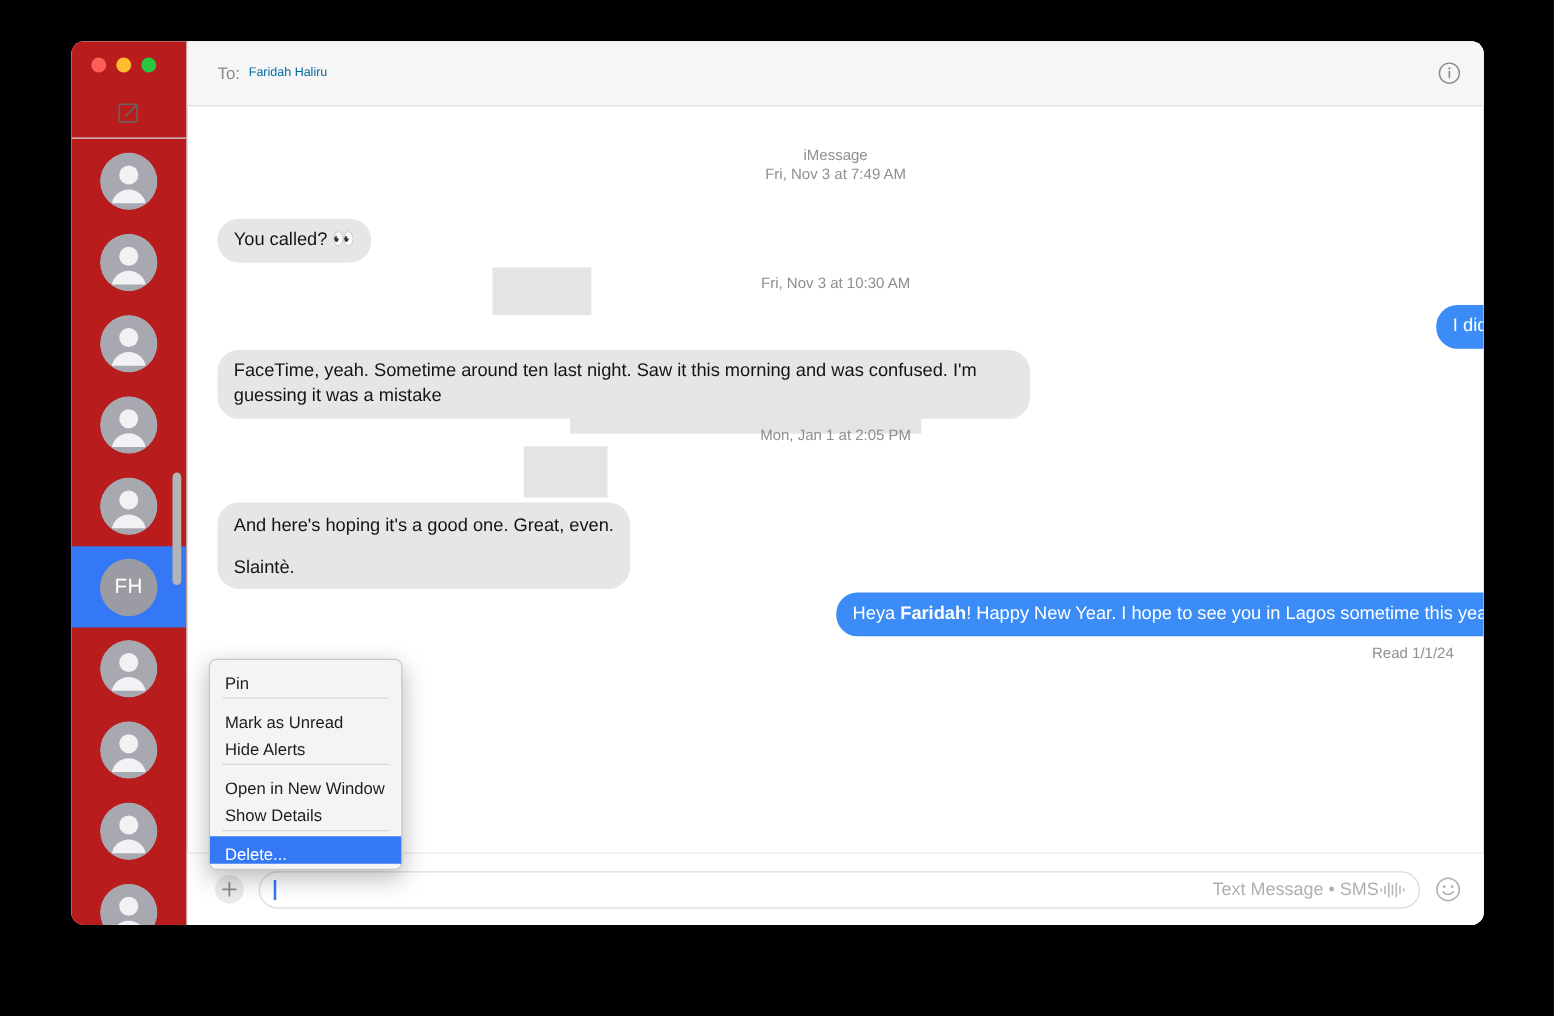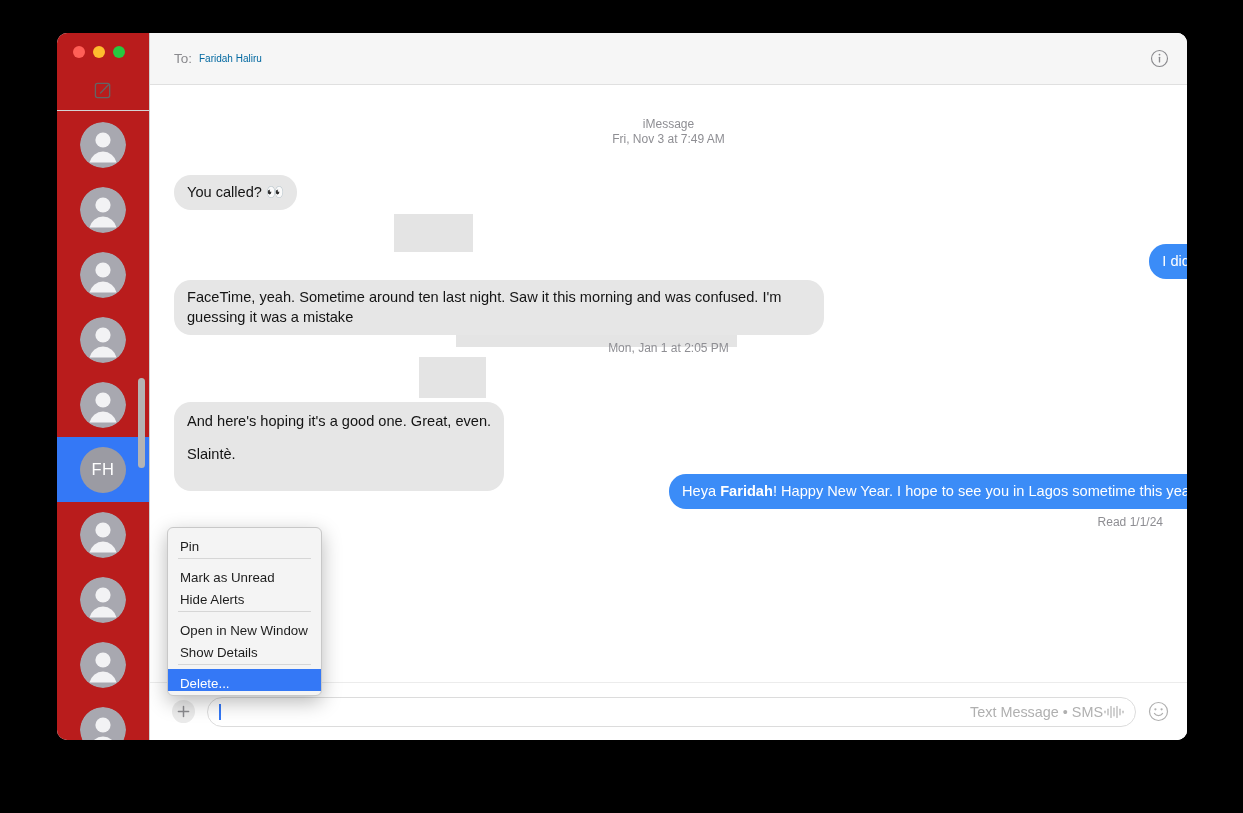--- a/index.html
+++ b/index.html
@@ -432,36 +432,39 @@
 
       <div class="stamp abs" style="left:0; right:0; top:32px;">
         <span class="svc">iMessage</span>
         <span>Fri, Nov 3 at 7:49 AM</span>
       </div>
 
       <div class="row left abs" style="left:24px; right:24px; top:90px;text-align:right;">
         <div class="bubble gray tail">You called? 👀</div>
       </div>
 
+      <div class="stamp abs" style="left:0; right:0; top:134px;">
+        <span>Fri, Nov 3 at 10:30 AM</span>
+      </div>
 
       <div class="row right abs" style="left:24px; right:24px; top:159px;">
         <div class="bubble blue tail">I did?</div>
       </div>
 
       <div class="row left abs" style="left:24px; right:24px; top:195px;">
         <div class="bubble gray tail" style="max-width:650px;">FaceTime, yeah. Sometime around ten last night. Saw it this morning and was confused. I'm guessing it was a mistake</div>
       </div>
 
       <div class="stamp abs" style="left:0; right:0; top:256px;">
         <span>Mon, Jan 1 at 2:05 PM</span>
       </div>
 
 
       <div class="row left abs" style="left:24px; right:24px; top:317px;">
-        <div class="bubble gray tail" style="padding-top:9px; padding-bottom:27px;">
+        <div class="bubble gray tail" style="padding-top:9px; padding-bottom:7px;">
           <div>And here's hoping it's a good one. Great, even.</div>
           <div style="height:13px;"></div>
           <div>Slaintè.</div>
         </div>
       </div>
 
       <div class="row right abs" style="left:24px; right:24px; top:389px;">
         <div class="bubble blue tail" style="max-width:610px;">
           <span>Heya </span><b>Faridah</b><span>! Happy New Year. I hope to see you in Lagos sometime this year.</span>
         </div>

